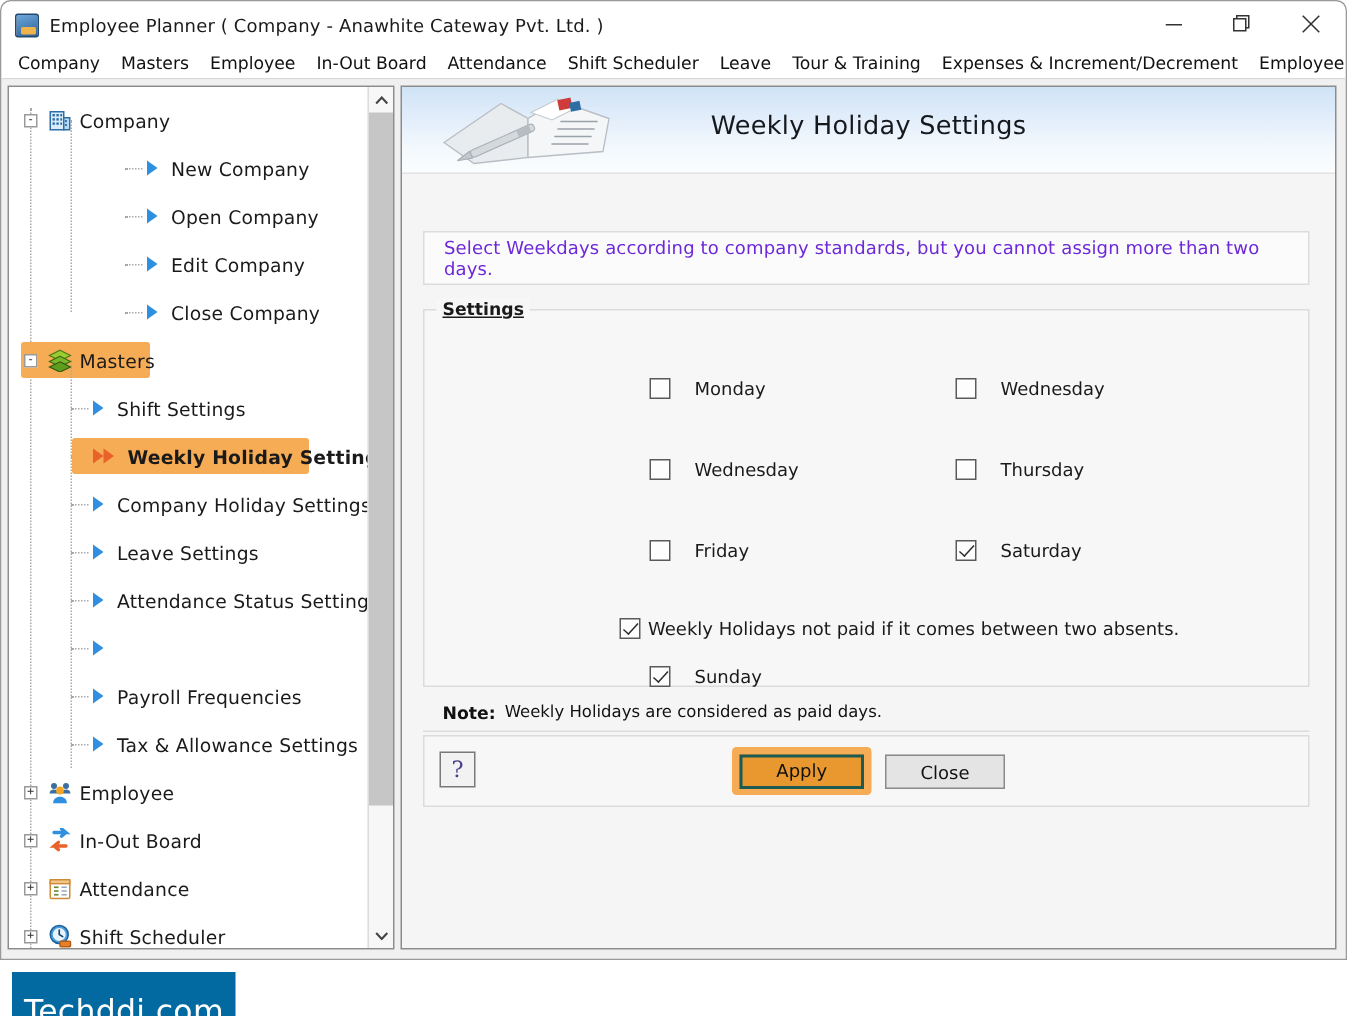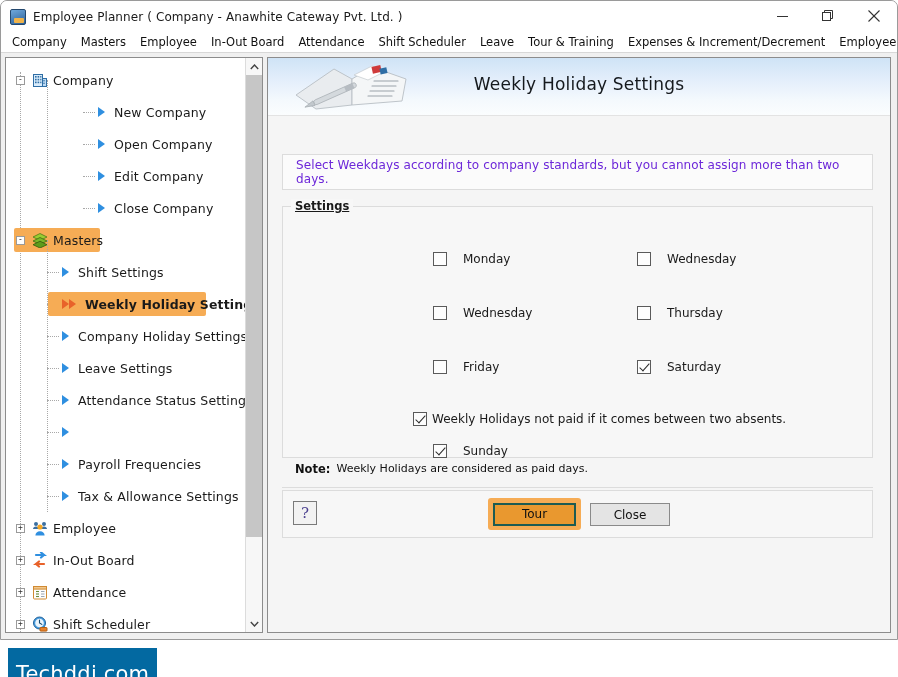--- a/index.html
+++ b/index.html
@@ -297,21 +297,21 @@
     position: absolute;
     left: 130px; top: 205px;
     display: flex; align-items: center;
   }
   #note-check-row .day-label { margin-left: 5px; }
 
   #note-bar {
     position: absolute;
     left: 14px; right: 17px; top: 404px;
     height: 26px;
-    display: flex; align-items: flex-start;
+    display: flex; align-items: center;
     border-bottom: 1px solid #dcdcdc;
   }
   #note-bar .note-key {
     font-size: 11.5px; font-weight: bold; color: #111;
     margin-left: 13px;
   }
   #note-bar .note-val {
     font-size: 11px; color: #111; margin-left: 6px;
   }
 
@@ -674,21 +674,21 @@
       </div>
 
       <div id="note-bar">
         <span class="note-key">Note:</span>
         <span class="note-val">Weekly Holidays are considered as paid days.</span>
       </div>
 
       <div id="button-bar">
         <div id="help-btn">?</div>
         <div id="apply-wrap">
-          <div id="apply-btn">Tour</div>
+          <div id="apply-btn">Apply</div>
         </div>
         <div id="close-btn">Close</div>
       </div>
 
     </div>
   </div>
 </div>
 
 <div id="watermark">
   <span id="watermark-text">Techddi.com</span>

